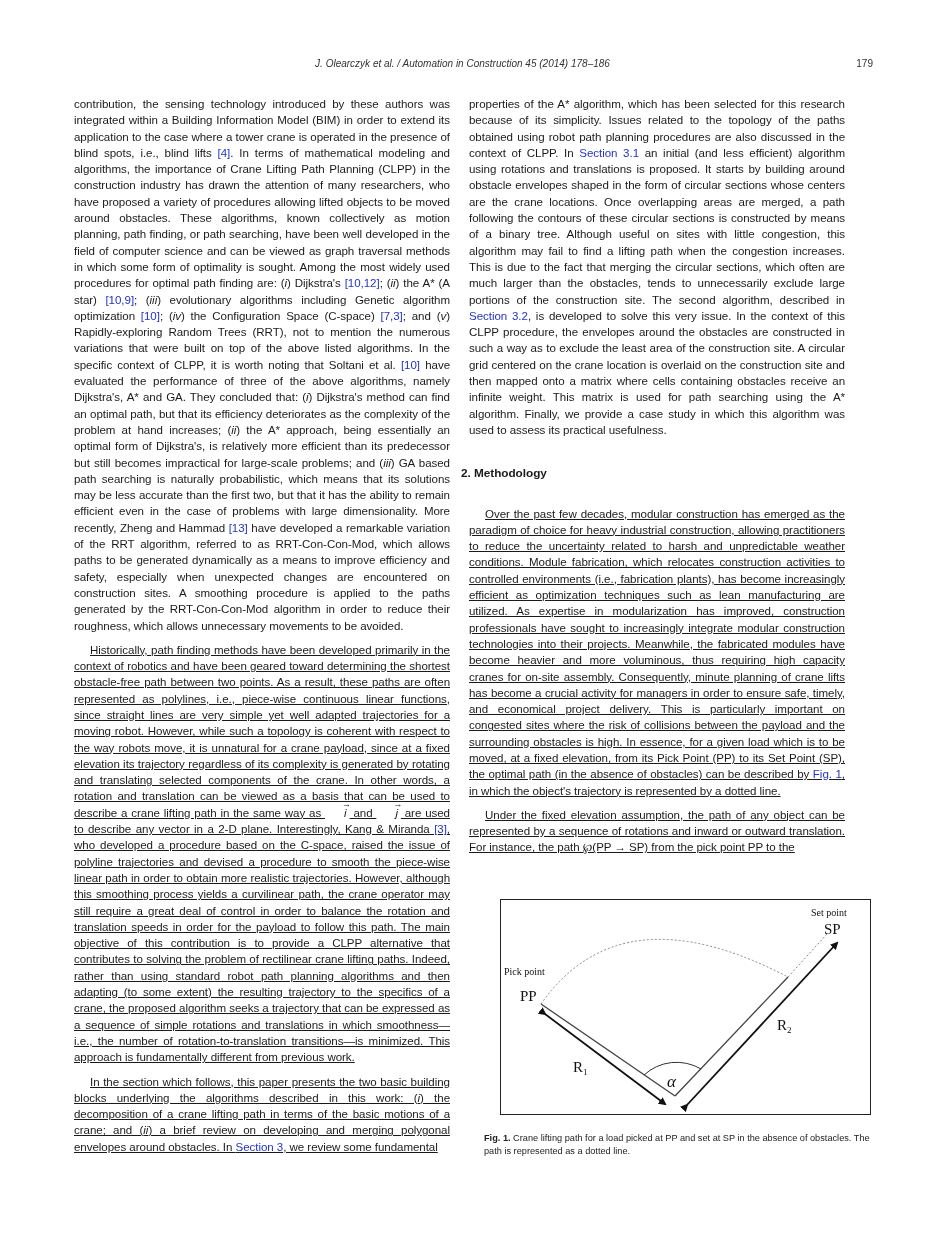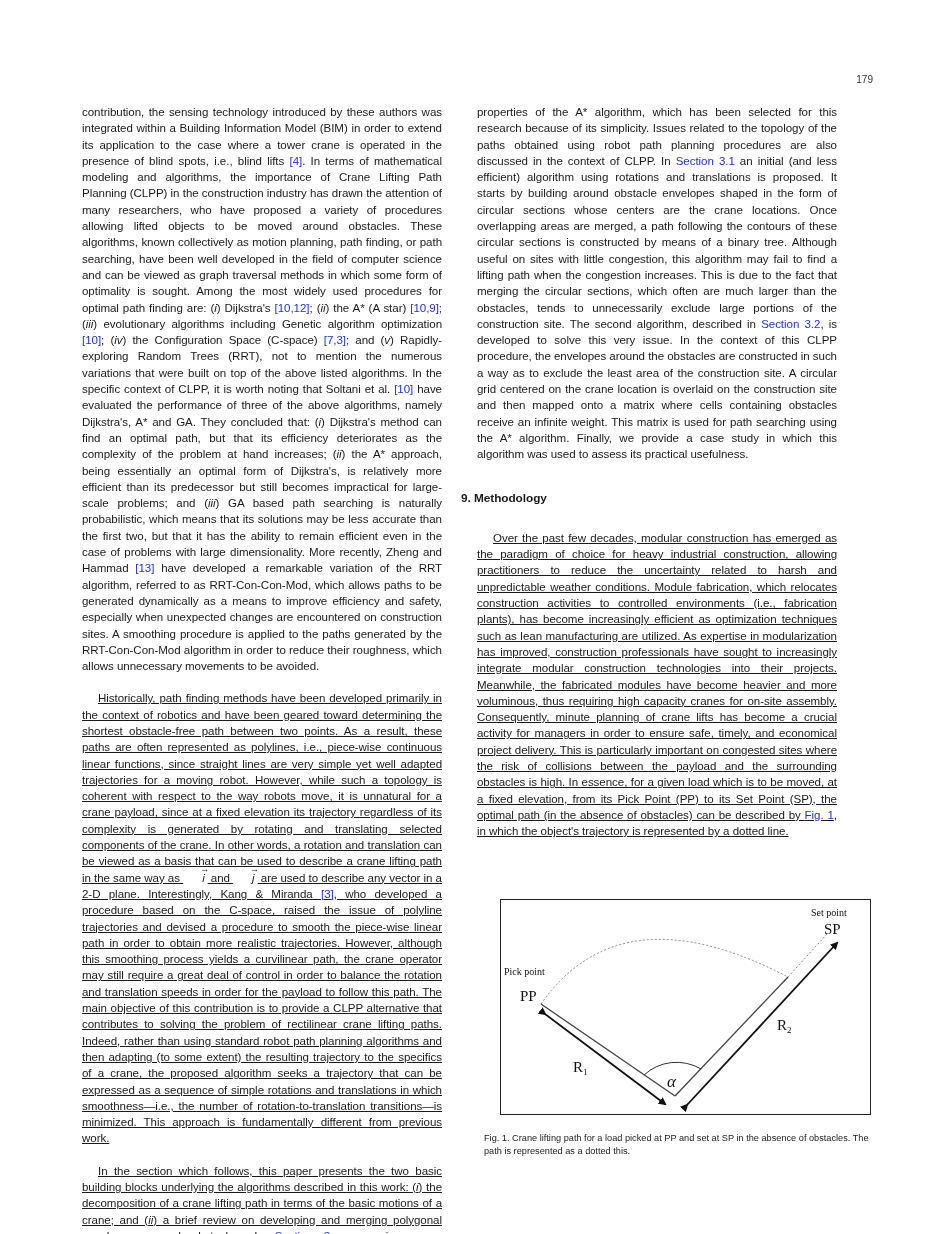--- a/index.html
+++ b/index.html
@@ -1,58 +1,60 @@
 <!DOCTYPE html>
 <html><head>
 <meta charset="utf-8">
 <style>
   html, body { margin: 0; padding: 0; background: #ffffff; }
   body { width: 925px; height: 1234px; position: relative; overflow: hidden;
          font-family: "DejaVu Serif", "Liberation Serif", serif; color: #1a1a1a; }
   .running-head { position: absolute; top: 58px; left: 0; width: 925px; height: 14px;
          font-family: "Liberation Sans", sans-serif; font-size: 10px; font-style: italic; color: #333; }
   .running-head .title { position: absolute; left: 0; width: 925px; text-align: center; top: 0; }
-  .running-head .pageno { position: absolute; right: 52px; top: 16px; font-style: normal; }
+  .running-head .pageno { position: absolute; right: 52px; top: 0; font-style: normal; }
   .col { position: absolute; top: 88px; width: 392px;
          font-family: "Liberation Sans", sans-serif; font-size: 11.55px; line-height: 16.3px;
          text-align: justify; color: #1a1a1a; letter-spacing: -0.05px; }
   .col-left { left: 66px; }
   .col-right { left: 461px; }
-  .col p { margin: 16px; }
+  .col p { margin: 8px; }
   .col p.indent { text-indent: 16px; text-decoration: underline; }
   .ref { color: #2233cc; }
   em { font-style: italic; }
   .section-head { font-weight: bold; margin: 27px 0 24px 0; font-size: 11.8px; }
   .vec { position: relative; display: inline-block; font-style: italic; padding: 0 3px; }
   .vec::before { content: "\2192"; position: absolute; top: -9px; left: 1px; font-size: 9px; font-style: normal; }
   .figure { position: absolute; left: 500px; top: 899px; width: 369px; height: 214px;
             border: 1px solid #222; background: #fff; }
   .figure svg { position: absolute; left: 0; top: 0; }
   .caption { position: absolute; left: 484px; top: 1132px; width: 392px;
              font-family: "Liberation Sans", sans-serif; font-size: 9.2px; line-height: 13px; color: #222; }
-  .caption b { font-weight: normal; margin-top: 32px; }
+  .caption b { font-weight: bold; margin-top: 32px; }
   .fig-label { font-family: "Liberation Serif", serif; fill: #111; }
 </style>
 </head>
 <body>
 
 <div class="running-head">
+  <span class="title">J. Olearczyk et al. / Automation in Construction 45 (2014) 178–186</span>
   <span class="pageno">179</span>
 </div>
 
 <div class="col col-left">
   <p><span>contribution, the sensing technology introduced by these authors was integrated within a Building Information Model (BIM) in order to extend its application to the case where a tower crane is operated in the presence of blind spots, i.e., blind lifts </span><a class="ref">[4]</a><span>. In terms of mathematical modeling and algorithms, the importance of Crane Lifting Path Planning (CLPP) in the construction industry has drawn the attention of many researchers, who have proposed a variety of procedures allowing lifted objects to be moved around obstacles. These algorithms, known collectively as motion planning, path finding, or path searching, have been well developed in the field of computer science and can be viewed as graph traversal methods in which some form of optimality is sought. Among the most widely used procedures for optimal path finding are: (</span><em>i</em><span>) Dijkstra's </span><a class="ref">[10,12]</a><span>; (</span><em>ii</em><span>) the A* (A star) </span><a class="ref">[10,9]</a><span>; (</span><em>iii</em><span>) evolutionary algorithms including Genetic algorithm optimization </span><a class="ref">[10]</a><span>; (</span><em>iv</em><span>) the Configuration Space (C-space) </span><a class="ref">[7,3]</a><span>; and (</span><em>v</em><span>) Rapidly-exploring Random Trees (RRT), not to mention the numerous variations that were built on top of the above listed algorithms. In the specific context of CLPP, it is worth noting that Soltani et al. </span><a class="ref">[10]</a><span> have evaluated the performance of three of the above algorithms, namely Dijkstra's, A* and GA. They concluded that: (</span><em>i</em><span>) Dijkstra's method can find an optimal path, but that its efficiency deteriorates as the complexity of the problem at hand increases; (</span><em>ii</em><span>) the A* approach, being essentially an optimal form of Dijkstra's, is relatively more efficient than its predecessor but still becomes impractical for large-scale problems; and (</span><em>iii</em><span>) GA based path searching is naturally probabilistic, which means that its solutions may be less accurate than the first two, but that it has the ability to remain efficient even in the case of problems with large dimensionality. More recently, Zheng and Hammad </span><a class="ref">[13]</a><span> have developed a remarkable variation of the RRT algorithm, referred to as RRT-Con-Con-Mod, which allows paths to be generated dynamically as a means to improve efficiency and safety, especially when unexpected changes are encountered on construction sites. A smoothing procedure is applied to the paths generated by the RRT-Con-Con-Mod algorithm in order to reduce their roughness, which allows unnecessary movements to be avoided.</span></p>
   <p class="indent"><span>Historically, path finding methods have been developed primarily in the context of robotics and have been geared toward determining the shortest obstacle-free path between two points. As a result, these paths are often represented as polylines, i.e., piece-wise continuous linear functions, since straight lines are very simple yet well adapted trajectories for a moving robot. However, while such a topology is coherent with respect to the way robots move, it is unnatural for a crane payload, since at a fixed elevation its trajectory regardless of its complexity is generated by rotating and translating selected components of the crane. In other words, a rotation and translation can be viewed as a basis that can be used to describe a crane lifting path in the same way as </span><span class="vec">i</span><span> and </span><span class="vec">j</span><span> are used to describe any vector in a 2-D plane. Interestingly, Kang &amp; Miranda </span><a class="ref">[3]</a><span>, who developed a procedure based on the C-space, raised the issue of polyline trajectories and devised a procedure to smooth the piece-wise linear path in order to obtain more realistic trajectories. However, although this smoothing process yields a curvilinear path, the crane operator may still require a great deal of control in order to balance the rotation and translation speeds in order for the payload to follow this path. The main objective of this contribution is to provide a CLPP alternative that contributes to solving the problem of rectilinear crane lifting paths. Indeed, rather than using standard robot path planning algorithms and then adapting (to some extent) the resulting trajectory to the specifics of a crane, the proposed algorithm seeks a trajectory that can be expressed as a sequence of simple rotations and translations in which smoothness—i.e., the number of rotation-to-translation transitions—is minimized. This approach is fundamentally different from previous work.</span></p>
   <p class="indent"><span>In the section which follows, this paper presents the two basic building blocks underlying the algorithms described in this work: (</span><em>i</em><span>) the decomposition of a crane lifting path in terms of the basic motions of a crane; and (</span><em>ii</em><span>) a brief review on developing and merging polygonal envelopes around obstacles. In </span><a class="ref">Section 3</a><span>, we review some fundamental</span></p>
 </div>
 
 <div class="col col-right">
   <p><span>properties of the A* algorithm, which has been selected for this research because of its simplicity. Issues related to the topology of the paths obtained using robot path planning procedures are also discussed in the context of CLPP. In </span><a class="ref">Section 3.1</a><span> an initial (and less efficient) algorithm using rotations and translations is proposed. It starts by building around obstacle envelopes shaped in the form of circular sections whose centers are the crane locations. Once overlapping areas are merged, a path following the contours of these circular sections is constructed by means of a binary tree. Although useful on sites with little congestion, this algorithm may fail to find a lifting path when the congestion increases. This is due to the fact that merging the circular sections, which often are much larger than the obstacles, tends to unnecessarily exclude large portions of the construction site. The second algorithm, described in </span><a class="ref">Section 3.2</a><span>, is developed to solve this very issue. In the context of this CLPP procedure, the envelopes around the obstacles are constructed in such a way as to exclude the least area of the construction site. A circular grid centered on the crane location is overlaid on the construction site and then mapped onto a matrix where cells containing obstacles receive an infinite weight. This matrix is used for path searching using the A* algorithm. Finally, we provide a case study in which this algorithm was used to assess its practical usefulness.</span></p>
-  <div class="section-head">9. Methodology</div>
+  <div class="section-head">2. Methodology</div>
   <p class="indent"><span>Over the past few decades, modular construction has emerged as the paradigm of choice for heavy industrial construction, allowing practitioners to reduce the uncertainty related to harsh and unpredictable weather conditions. Module fabrication, which relocates construction activities to controlled environments (i.e., fabrication plants), has become increasingly efficient as optimization techniques such as lean manufacturing are utilized. As expertise in modularization has improved, construction professionals have sought to increasingly integrate modular construction technologies into their projects. Meanwhile, the fabricated modules have become heavier and more voluminous, thus requiring high capacity cranes for on-site assembly. Consequently, minute planning of crane lifts has become a crucial activity for managers in order to ensure safe, timely, and economical project delivery. This is particularly important on congested sites where the risk of collisions between the payload and the surrounding obstacles is high. In essence, for a given load which is to be moved, at a fixed elevation, from its Pick Point (PP) to its Set Point (SP), the optimal path (in the absence of obstacles) can be described by </span><a class="ref">Fig. 1</a><span>, in which the object's trajectory is represented by a dotted line.</span></p>
+  <p class="indent"><span>Under the fixed elevation assumption, the path of any object can be represented by a sequence of rotations and inward or outward translation. For instance, the path ℘(PP → SP) from the pick point PP to the</span></p>
 </div>
 
 <div class="figure">
   <svg width="369" height="214" viewBox="0 0 369 214">
     <defs>
       <marker id="ah" markerWidth="8" markerHeight="8" refX="6" refY="4" orient="auto" markerUnits="userSpaceOnUse">
         <path d="M0,0 L8,4 L0,8 Z" fill="#111"></path>
       </marker>
     </defs>
 
@@ -73,14 +75,14 @@
     <text class="fig-label" x="19" y="101" font-size="15">PP</text>
     <text class="fig-label" x="310" y="16" font-size="10">Set point</text>
     <text class="fig-label" x="323" y="34" font-size="15">SP</text>
     <text class="fig-label" x="72" y="172" font-size="15"><tspan>R</tspan><tspan font-size="9" dy="3">1</tspan></text>
     <text class="fig-label" x="276" y="130" font-size="15"><tspan>R</tspan><tspan font-size="9" dy="3">2</tspan></text>
     <text class="fig-label" x="166" y="187" font-size="17" font-style="italic">α</text>
   </svg>
 </div>
 
 <div class="caption">
-  <b>Fig. 1.</b><span> Crane lifting path for a load picked at PP and set at SP in the absence of obstacles. The path is represented as a dotted this.</span>
+  <b>Fig. 1.</b><span> Crane lifting path for a load picked at PP and set at SP in the absence of obstacles. The path is represented as a dotted line.</span>
 </div>
 
 </body></html>

